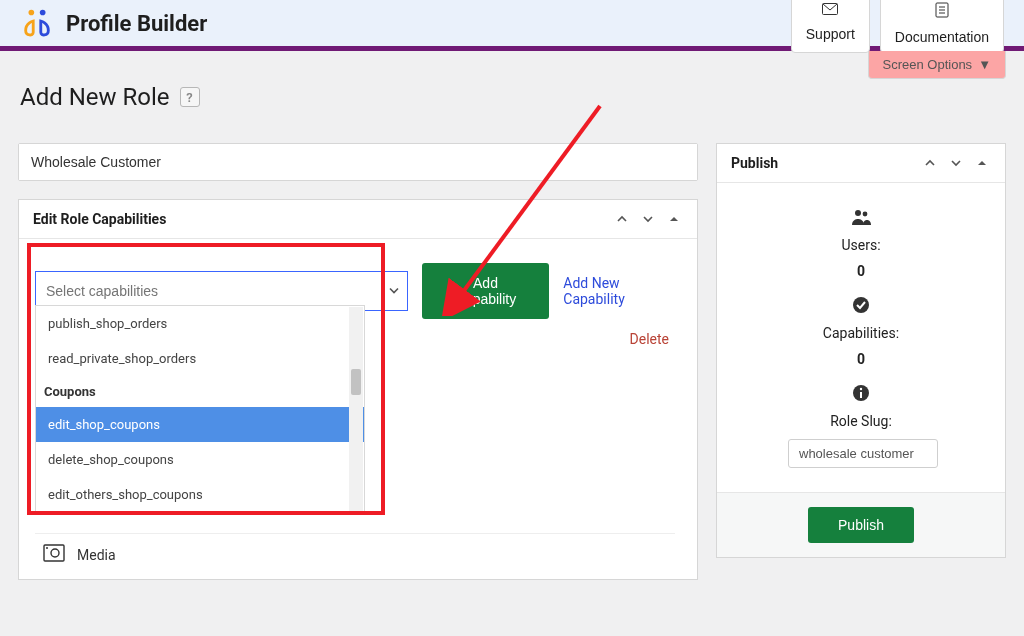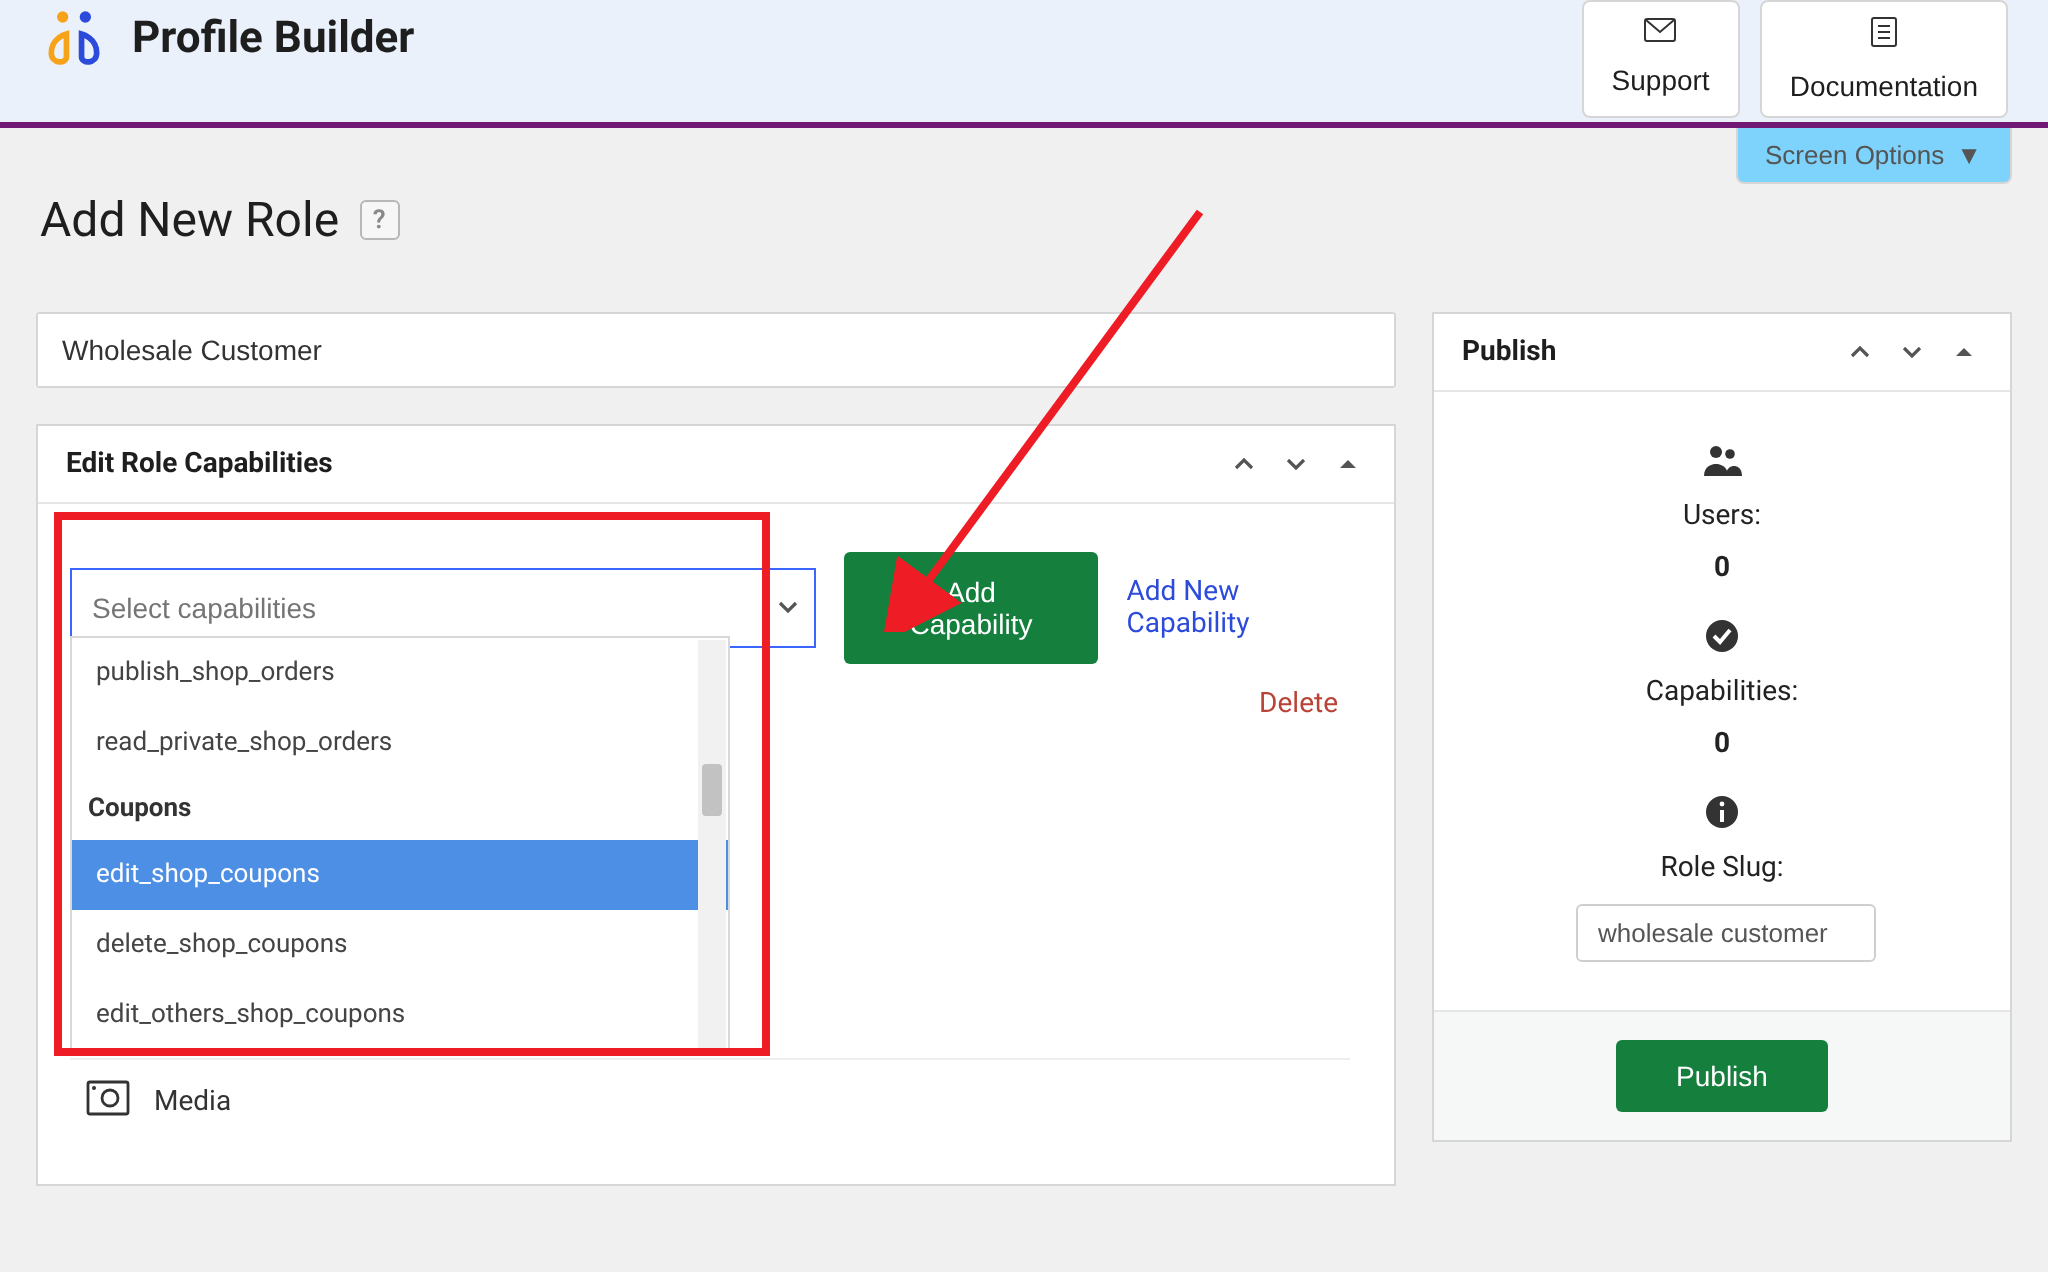--- a/index.html
+++ b/index.html
@@ -7,26 +7,26 @@
     font-family: -apple-system, BlinkMacSystemFont, "Segoe UI", Roboto, Helvetica, Arial, sans-serif;
     background: #f0f0f1;
     color: #1e1e1e;
     width: 1024px;
     height: 636px;
     overflow: hidden;
     position: relative;
   }
   .topbar {
     background: #eaf1fb;
-    height: 64px;
-    display: flex;
-    align-items: flex-start;
+    height: 51px;
+    display: flex;
+    align-items: center;
     justify-content: space-between;
     padding: 0 20px;
-    border-bottom: 3px solid #701a75;
+    border-bottom: 5px solid #701a75;
   }
   .brand {
     display: flex;
     align-items: center;
     gap: 12px;
   }
   .brand-title {
     font-size: 22px;
     font-weight: 700;
     color: #1e1e1e;
@@ -48,21 +48,21 @@
     cursor: pointer;
     flex-direction: column;
   }
   .screen-options-wrap {
     display: flex;
     justify-content: flex-end;
     padding: 0 18px 0 0;
     margin-top: 0;
   }
   .screen-options-btn {
-    background: #7dd3fc;
+    background: #fca5a5;
     border: 1px solid #d6d6d6;
     border-top: none;
     border-radius: 0 0 4px 4px;
     padding: 6px 14px;
     font-size: 13px;
     color: #555;
     display: inline-flex;
     align-items: center;
     gap: 6px;
     cursor: pointer;
@@ -244,21 +244,21 @@
     top: 4px;
     width: 358px;
     height: 272px;
     border: 4px solid #ee1c25;
     pointer-events: none;
     z-index: 4;
   }
   .media-row {
     position: absolute;
     left: 16px;
-    bottom: 20px;
+    bottom: 4px;
     display: flex;
     align-items: center;
     gap: 12px;
     padding: 10px 8px;
     border-top: 1px solid #eee;
     width: 640px;
     color: #333;
     font-size: 14px;
   }
   .sidebar .metabox { margin-top: 0; }

